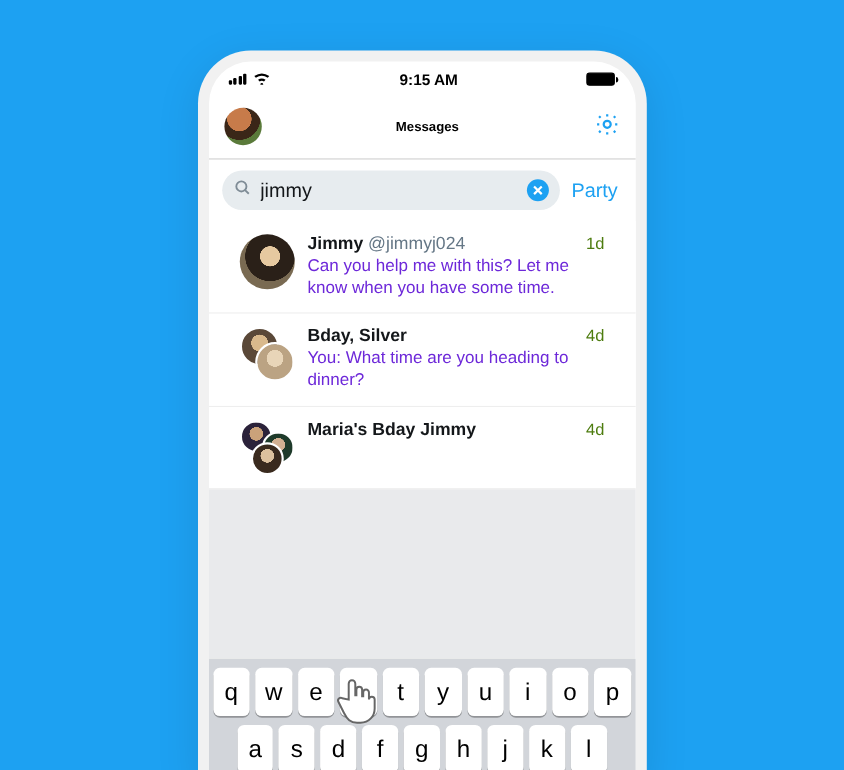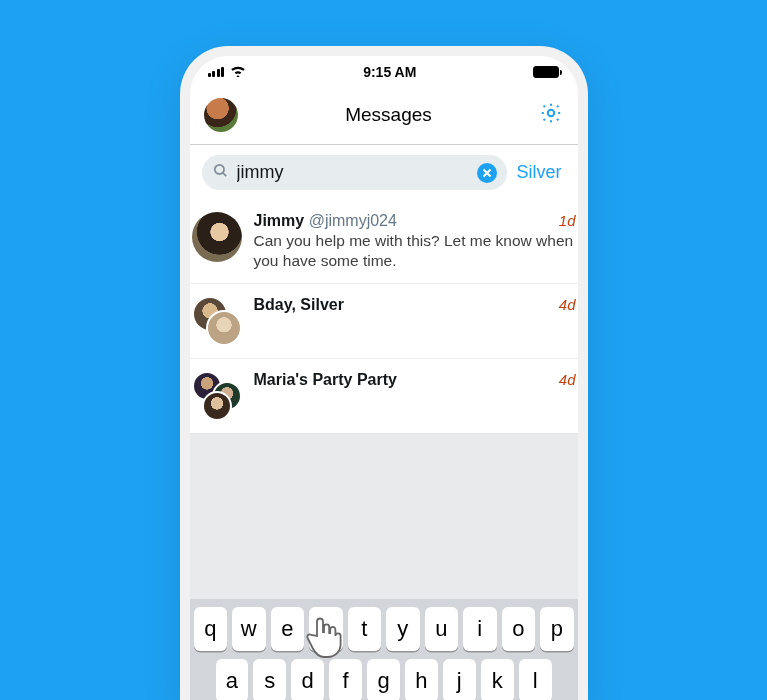--- a/index.html
+++ b/index.html
@@ -58,21 +58,21 @@
   }
   .header {
     display: flex; align-items: center; justify-content: space-between;
     padding: 10px 14px 12px;
     border-bottom: 1px solid #d0d0d0;
   }
   .avatar {
     width: 34px; height: 34px; border-radius: 50%;
     background: radial-gradient(circle at 40% 30%, #c77b4a 0 35%, #3a2618 36% 60%, #5a7a3a 61% 100%);
   }
-  .title { font-size: 19px; font-weight: 400; }
+  .title { font-size: 12px; font-weight: 700; }
   .gear { color: #1da1f2; }
   .search-row {
     display:flex; align-items:center; gap:10px;
     padding: 10px 12px;
   }
   .search-box {
     flex:1; display:flex; align-items:center;
     background:#e7ecef; border-radius: 20px;
     padding: 7px 10px; gap:8px;
   }
@@ -86,21 +86,21 @@
     display:flex;align-items:center;justify-content:center;flex:none;
     cursor:pointer;
   }
   .clear-btn svg { display:block; }
   .cancel { color:#1da1f2; font-size:18px; cursor:pointer; padding-right:4px;}
   .results {
     background:#fff;
     border-bottom:1px solid #e6e6e6;
   }
   .row {
-    display:flex; gap:12px; padding:12px 2px;
+    display:flex; gap:12px; padding:12px 28px;
     border-top:1px solid #eee;
     cursor:pointer;
   }
   .row:first-child{border-top:none;}
   .thumb {
     width:50px;height:50px;border-radius:50%;
     flex:none; background:#bbb;
     background-size:cover;
   }
   .thumb.user1 {
@@ -119,22 +119,22 @@
   .g3 .c:nth-child(1){width:30px;height:30px;left:0;top:0;
     background: radial-gradient(circle at 50% 40%, #caa27a 0 30%, #2b223a 31% 100%);}
   .g3 .c:nth-child(2){width:30px;height:30px;right:0;top:10px;
     background: radial-gradient(circle at 50% 40%, #d2b092 0 30%, #1e3a2a 31% 100%);}
   .g3 .c:nth-child(3){width:30px;height:30px;left:10px;bottom:0;
     background: radial-gradient(circle at 50% 40%, #ddc19e 0 30%, #3a2a1e 31% 100%);}
   .row-body { flex:1; min-width:0; }
   .row-top { display:flex; justify-content:space-between; gap:8px; }
   .name { font-weight:700; color:#14171a; font-size:16px;}
   .handle { color:#657786; font-weight:400; }
-  .ts { color:#c2410c; font-size:15px; flex:none;font-style:italic;}
-  .preview { color:#404040; font-size:15.5px; line-height:1.3; margin-top:1px;}
+  .ts { color:#4d7c0f; font-size:15px; flex:none;}
+  .preview { color:#6d28d9; font-size:15.5px; line-height:1.3; margin-top:1px;}
   .empty { flex:1; background:#e9eaec; }
   .keyboard {
     background:#d2d5da; padding:8px 4px 0;
   }
   .kb-row { display:flex; gap:5px; justify-content:center; padding-bottom:8px;}
   .kb-row.r2 { padding: 0 22px 8px; }
   .key {
     flex:1; height:44px; background:#fff; border-radius:6px;
     box-shadow: 0 1.5px 0 rgba(0,0,0,.3);
     display:flex;align-items:center;justify-content:center;
@@ -190,21 +190,21 @@
               <line x1="20" y1="20" x2="15.2" y2="15.2"></line>
           </svg>
         </span>
         <input class="search-input" value="jimmy" style="">
         <span class="clear-btn">
           <svg width="10" height="10" viewBox="0 0 10 10">
               <path stroke="#fff" stroke-width="2" d="M1.5 1.5l7 7M8.5 1.5l-7 7"></path>
             </svg>
         </span>
       </div>
-      <span class="cancel">Silver</span>
+      <span class="cancel">Party</span>
     </div>
 
     <div class="results">
       <div class="row">
         <div class="thumb user1"></div>
         <div class="row-body">
           <div class="row-top">
             <div>
               <span class="name">Jimmy</span>
               <span class="handle">@jimmyj024</span>
@@ -220,33 +220,34 @@
           <div class="c"></div>
             <div class="c"></div>
         </div>
         <div class="row-body">
           <div class="row-top">
             <div>
               <span class="name">Bday, Silver</span>
             </div>
             <span class="ts">4d</span>
           </div>
+          <div class="preview">You: What time are you heading to dinner?</div>
         </div>
       </div>
 
       <div class="row">
         <div class="thumb-group g3">
           <div class="c"></div>
             <div class="c"></div>
             <div class="c"></div>
         </div>
         <div class="row-body">
           <div class="row-top">
             <div>
-              <span class="name">Maria's Party Party</span>
+              <span class="name">Maria's Bday Jimmy</span>
             </div>
             <span class="ts">4d</span>
           </div>
         </div>
       </div>
     </div>
 
     <div class="empty"></div>
 
     <div class="keyboard">

